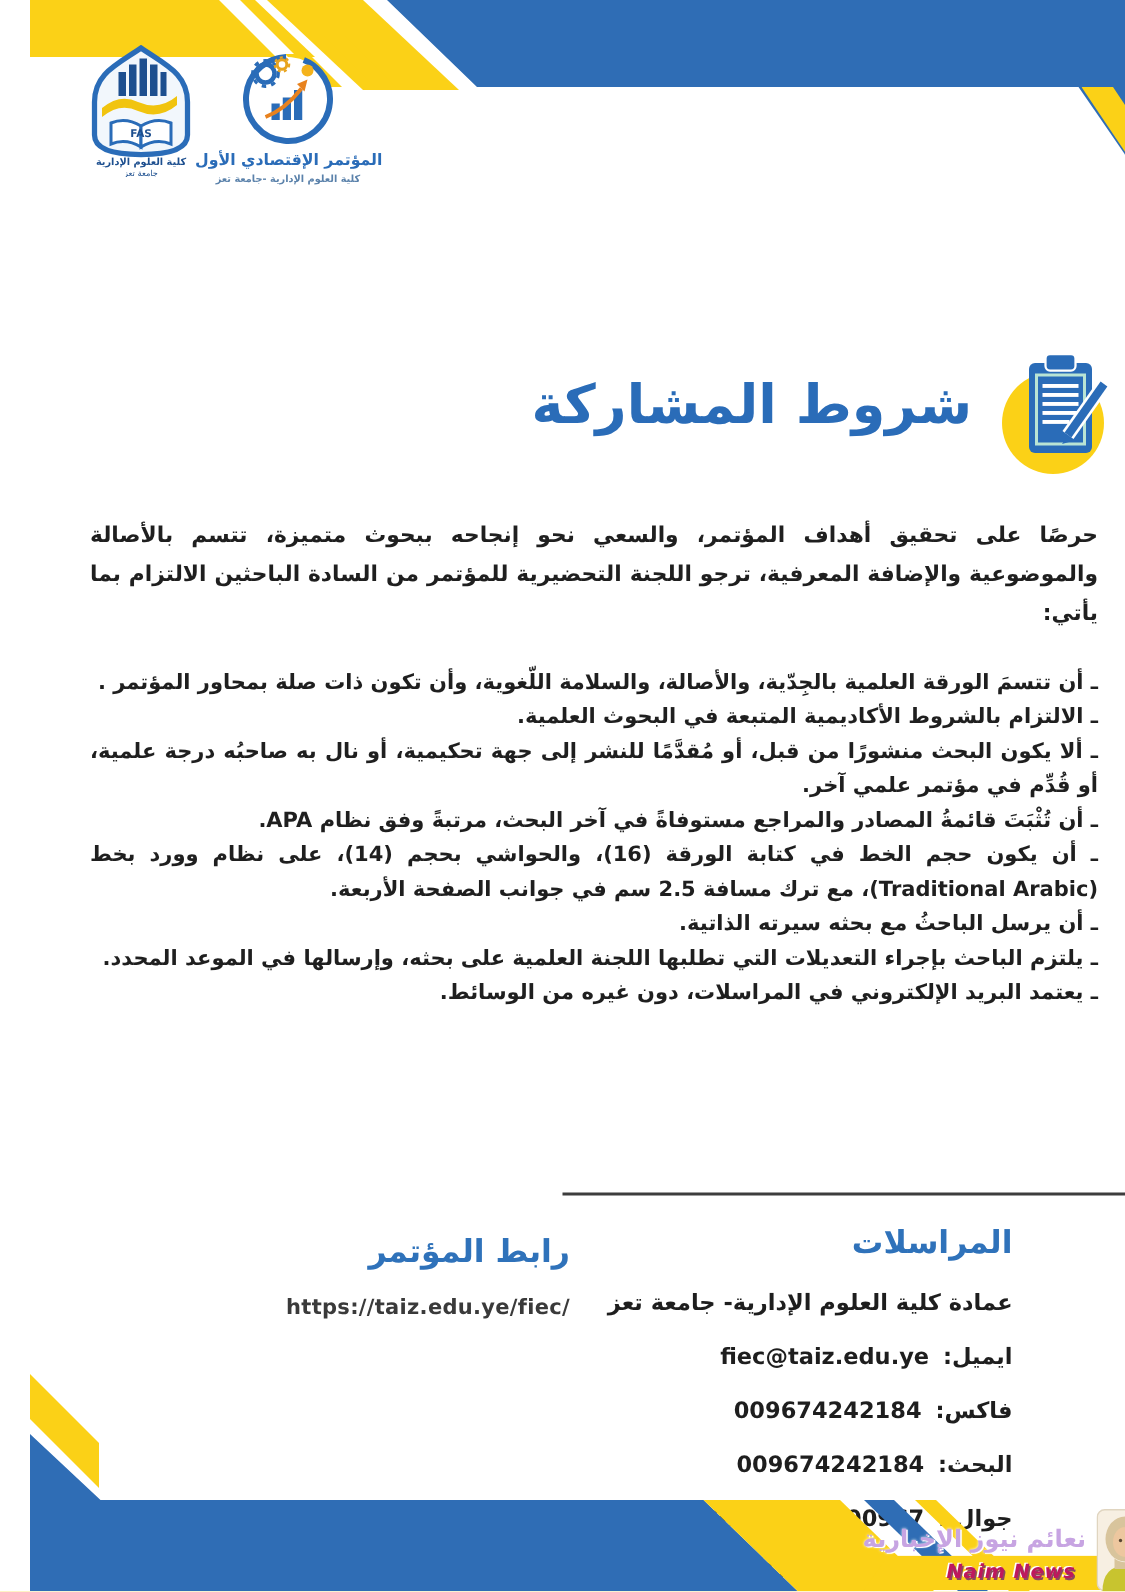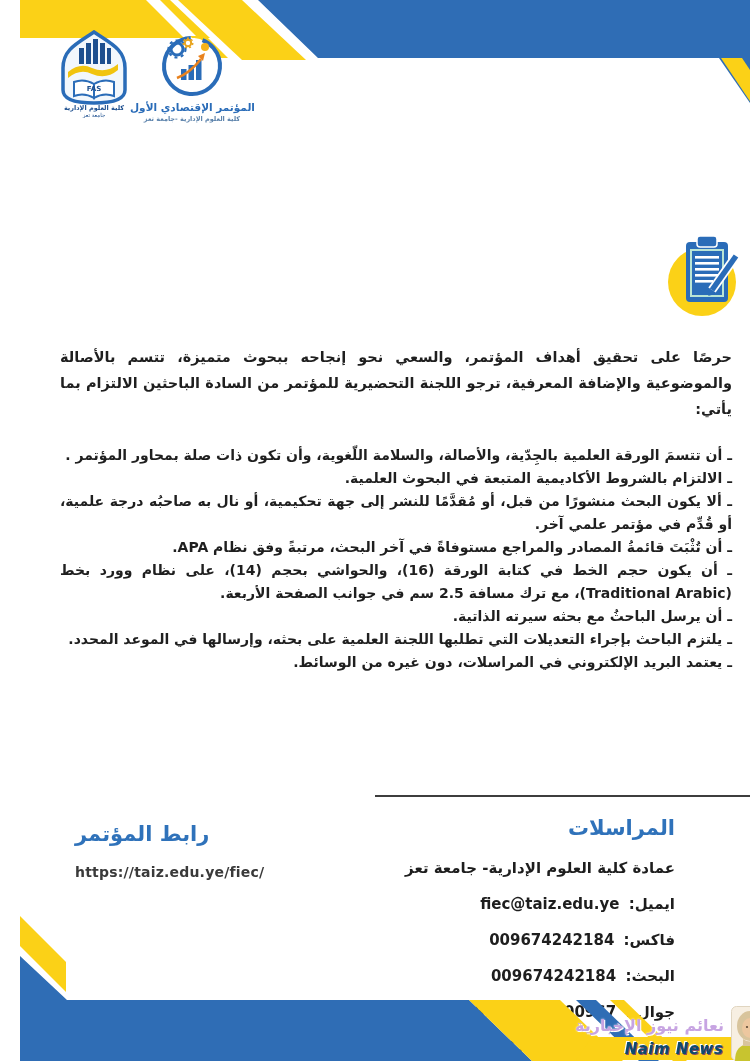--- a/index.html
+++ b/index.html
@@ -40,21 +40,21 @@
   
   .divider{position:absolute; left:355px; top:795px; width:391px; height:2px; background:#3d3d3d;}
   .contact-col{
     position:absolute; right:95px; top:818px; width:340px;
     direction:rtl; text-align:right; display:flex; flex-direction:column; gap:16px;
     font-size:15px; font-weight:bold; line-height:20px; color:#1e1e1e;
   }
   .contact-title{font-size:21px; font-weight:bold; color:#2f72ba; margin:0 0 4px 0;}
   .contact-line .value{margin-right:4px;}
   .mobile2{margin-left:60px; text-align:left; direction:ltr;}
-  .link-col{position:absolute; left:55px; top:822px; width:305px; text-align:left;}
+  .link-col{position:absolute; left:55px; top:822px; width:305px; text-align:right;}
   .link-title{font-size:21px; font-weight:bold; color:#2f72ba; margin:0 0 18px 0; direction:rtl;}
   .link-url{font-size:14px; font-weight:bold; color:#3a3a3a; letter-spacing:.2px;}
   
   .bb-ystripe{background:#fbd117; clip-path:polygon(0 916px, 46px 962px, 46px 992px, 0 946px);}
   .bb-blue{background:#2f6db5; clip-path:polygon(0 956px, 47px 1000px, 449px 1000px, 512px 1061px, 0 1061px);}
   .bb-ywide{background:#fbd117; clip-path:polygon(449px 1000px, 540px 1000px, 603px 1061px, 512px 1061px);}
   .bb-bthin{background:#2f6db5; clip-path:polygon(556px 1000px, 576px 1000px, 639px 1061px, 619px 1061px);}
   .bb-ythin{background:#fbd117; clip-path:polygon(590px 1000px, 604px 1000px, 667px 1061px, 653px 1061px);}
   
   .wm-arabic{
@@ -62,21 +62,21 @@
     font-size:16px; font-weight:bold; color:#c7a4e2;
     text-shadow:0 0 2px #ffffff, 1px 1px 0 #ffffff;
     white-space:nowrap;
   }
   .wm-strip{
     position:absolute; left:556px; top:1037px; width:196px; height:23px;
     background:#fbd117; clip-path:polygon(16px 0, 100% 0, 100% 100%, 0 100%);
     display:flex; align-items:center; justify-content:center;
   }
   .wm-strip span{
-    font-size:15px; font-weight:800; font-style:italic; color:#0c4a6e;
+    font-size:13px; font-weight:800; font-style:italic; color:#be185d;
     text-shadow:1px 1px 0 #8a4a5e, -1px -1px 0 #ffffff; letter-spacing:.5px;
   }
   .wm-avatar{position:absolute; left:711px; top:1006px; width:39px; height:55px;}
 </style>
 </head>
 <body>
 
 <div class="page">
 
   <div class="shape tb-blue"></div>
@@ -148,20 +148,21 @@
         <rect x="31" y="44" width="24" height="2.6"></rect>
         <rect x="31" y="50" width="18" height="2.6"></rect>
       </g>
       <g>
         <line x1="48" y1="60" x2="72" y2="26" stroke="#ffffff" stroke-width="9"></line>
         <line x1="48" y1="60" x2="72" y2="26" stroke="#2a6cb8" stroke-width="5.5"></line>
         <path d="M48 60 L44 66 L51 64 Z" fill="#2a6cb8"></path>
       </g>
     </svg>
   </div>
+  <h1 class="page-title">شروط المشاركة</h1>
 
   <div class="body-text">
     <p class="intro">حرصًا على تحقيق أهداف المؤتمر، والسعي نحو إنجاحه ببحوث متميزة، تتسم بالأصالة والموضوعية والإضافة المعرفية، ترجو اللجنة التحضيرية للمؤتمر من السادة الباحثين الالتزام بما يأتي:</p>
     <div>
         <p class="term">ـ أن تتسمَ الورقة العلمية بالجِدّية، والأصالة، والسلامة اللّغوية، وأن تكون ذات صلة بمحاور المؤتمر .</p>
         <p class="term">ـ الالتزام بالشروط الأكاديمية المتبعة في البحوث العلمية.</p>
         <p class="term">ـ ألا يكون البحث منشورًا من قبل، أو مُقدَّمًا للنشر إلى جهة تحكيمية، أو نال به صاحبُه درجة علمية، أو قُدِّم في مؤتمر علمي آخر.</p>
         <p class="term">ـ أن تُثْبَتَ قائمةُ المصادر والمراجع مستوفاةً في آخر البحث، مرتبةً وفق نظام APA.</p>
         <p class="term">ـ أن يكون حجم الخط في كتابة الورقة (16)، والحواشي بحجم (14)، على نظام وورد بخط (Traditional Arabic)، مع ترك مسافة 2.5 سم في جوانب الصفحة الأربعة.</p>
         <p class="term">ـ أن يرسل الباحثُ مع بحثه سيرته الذاتية.</p>

